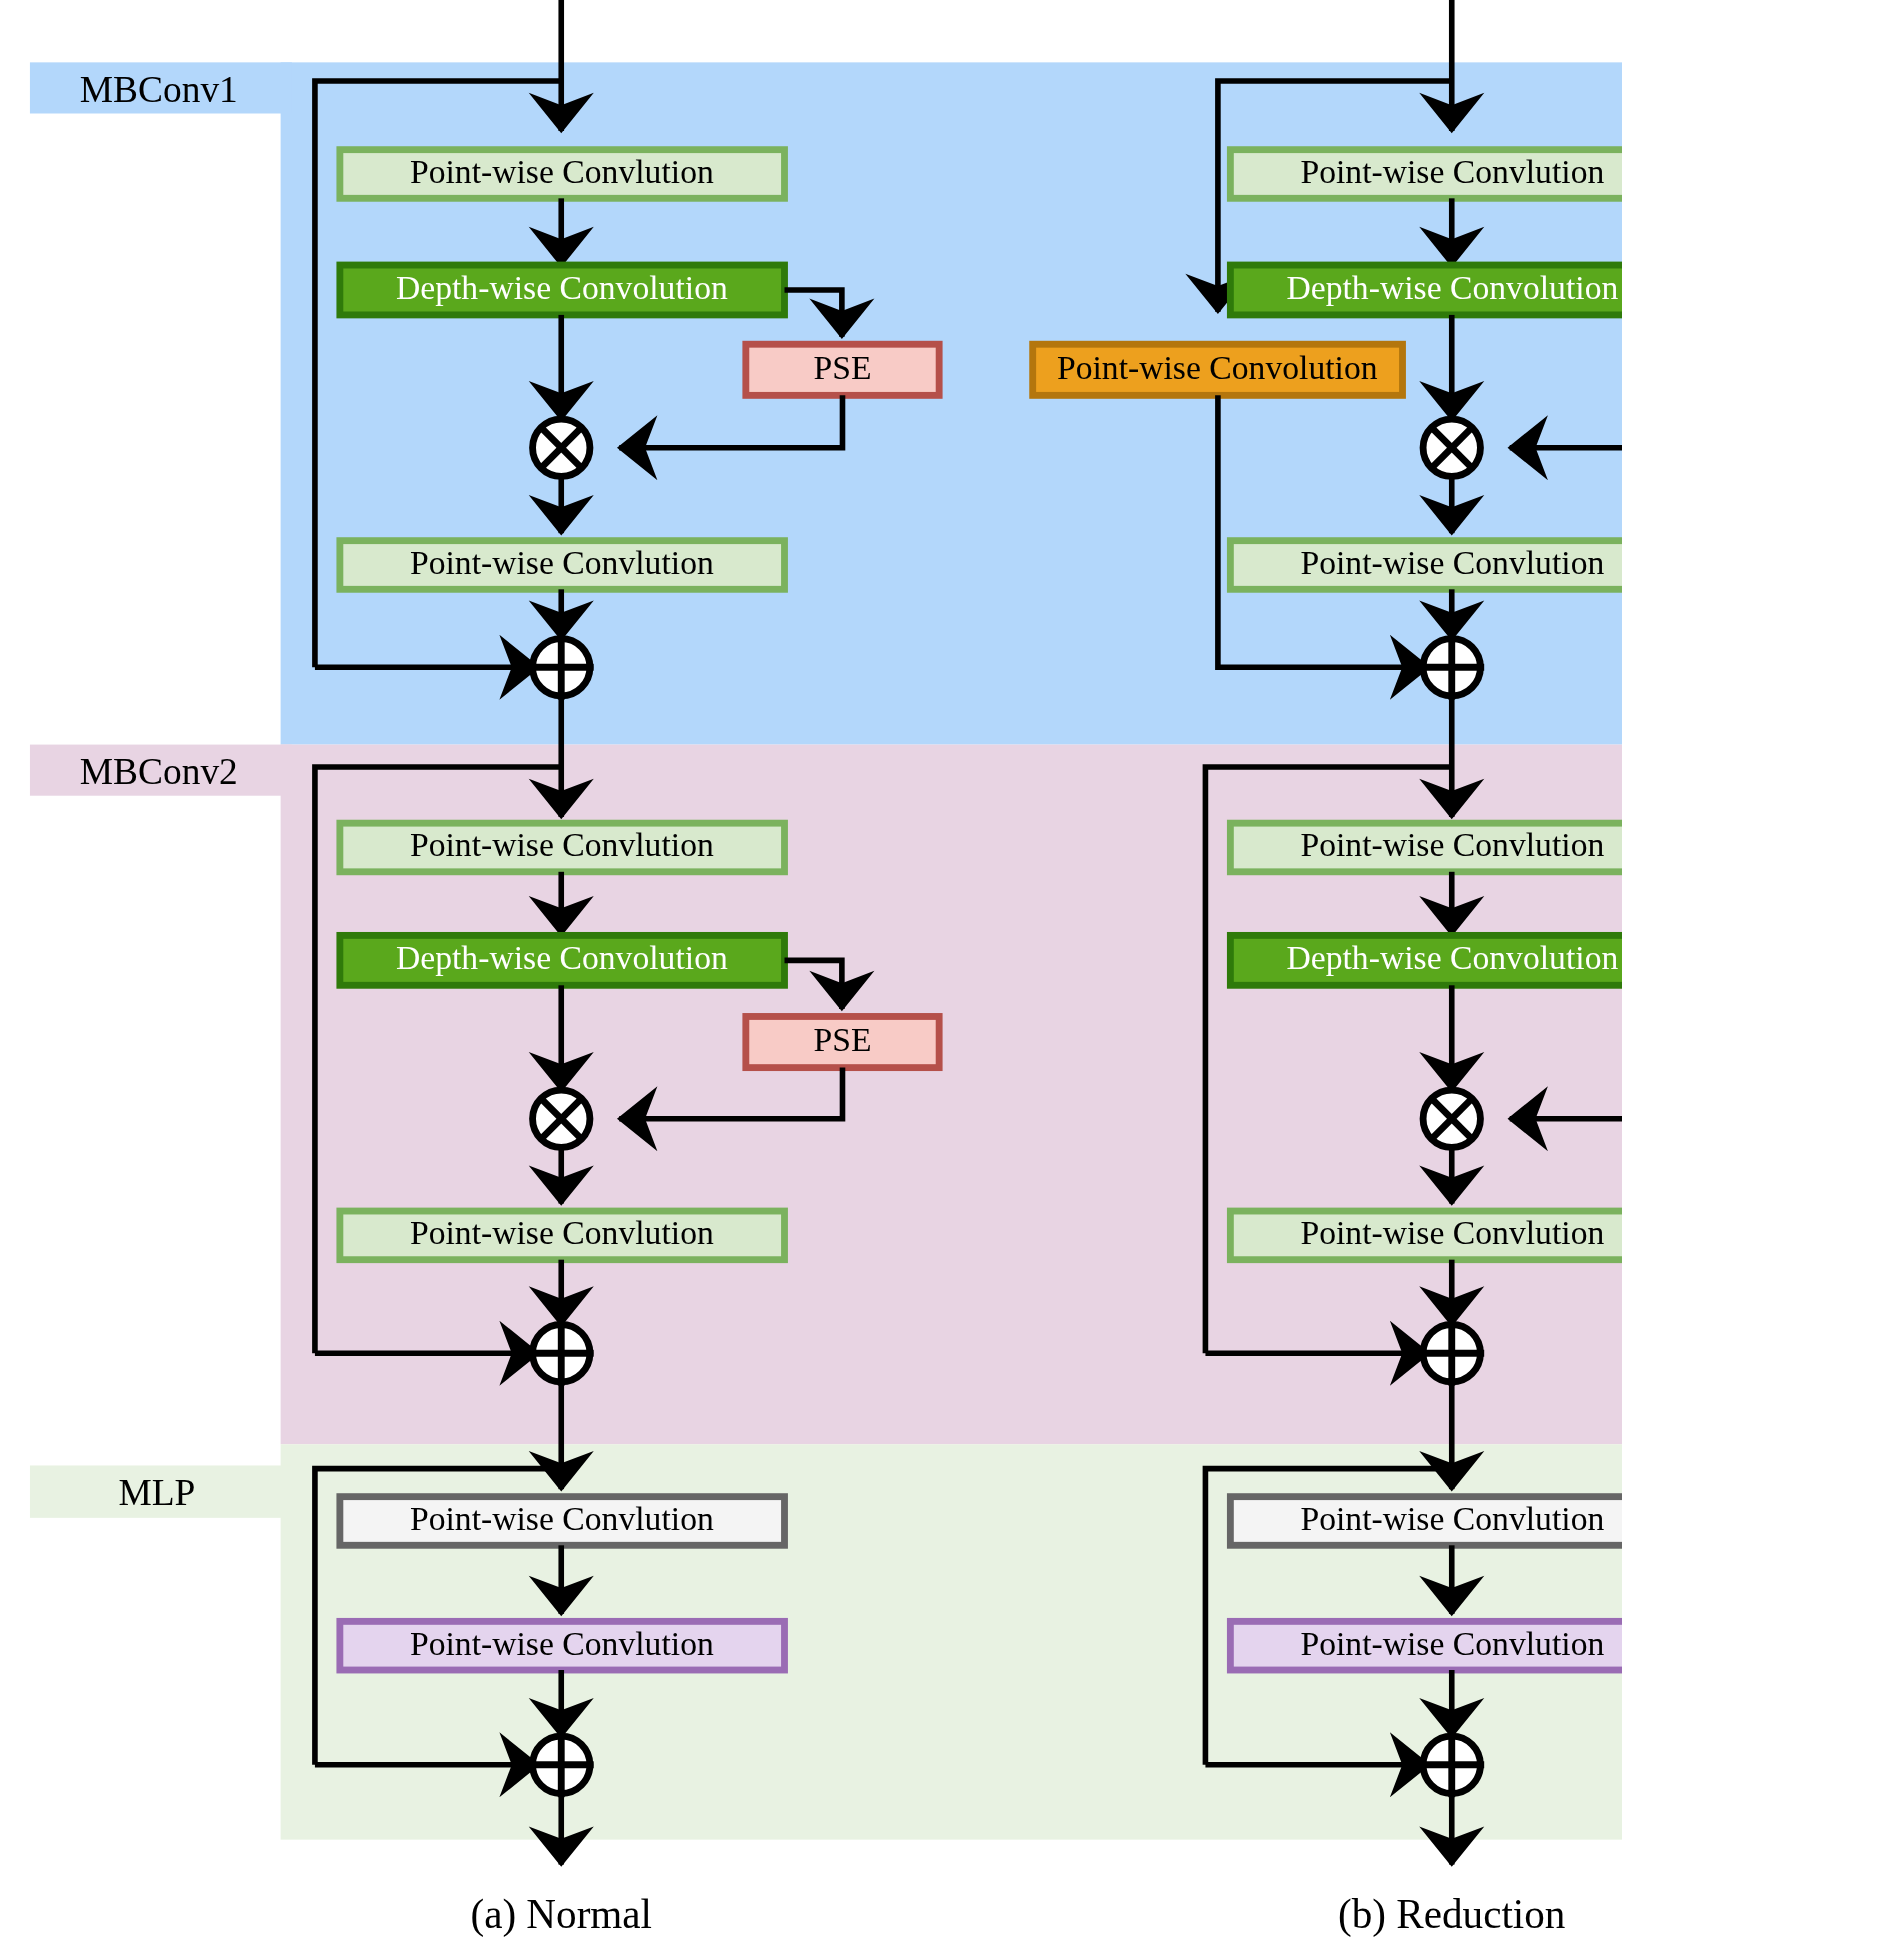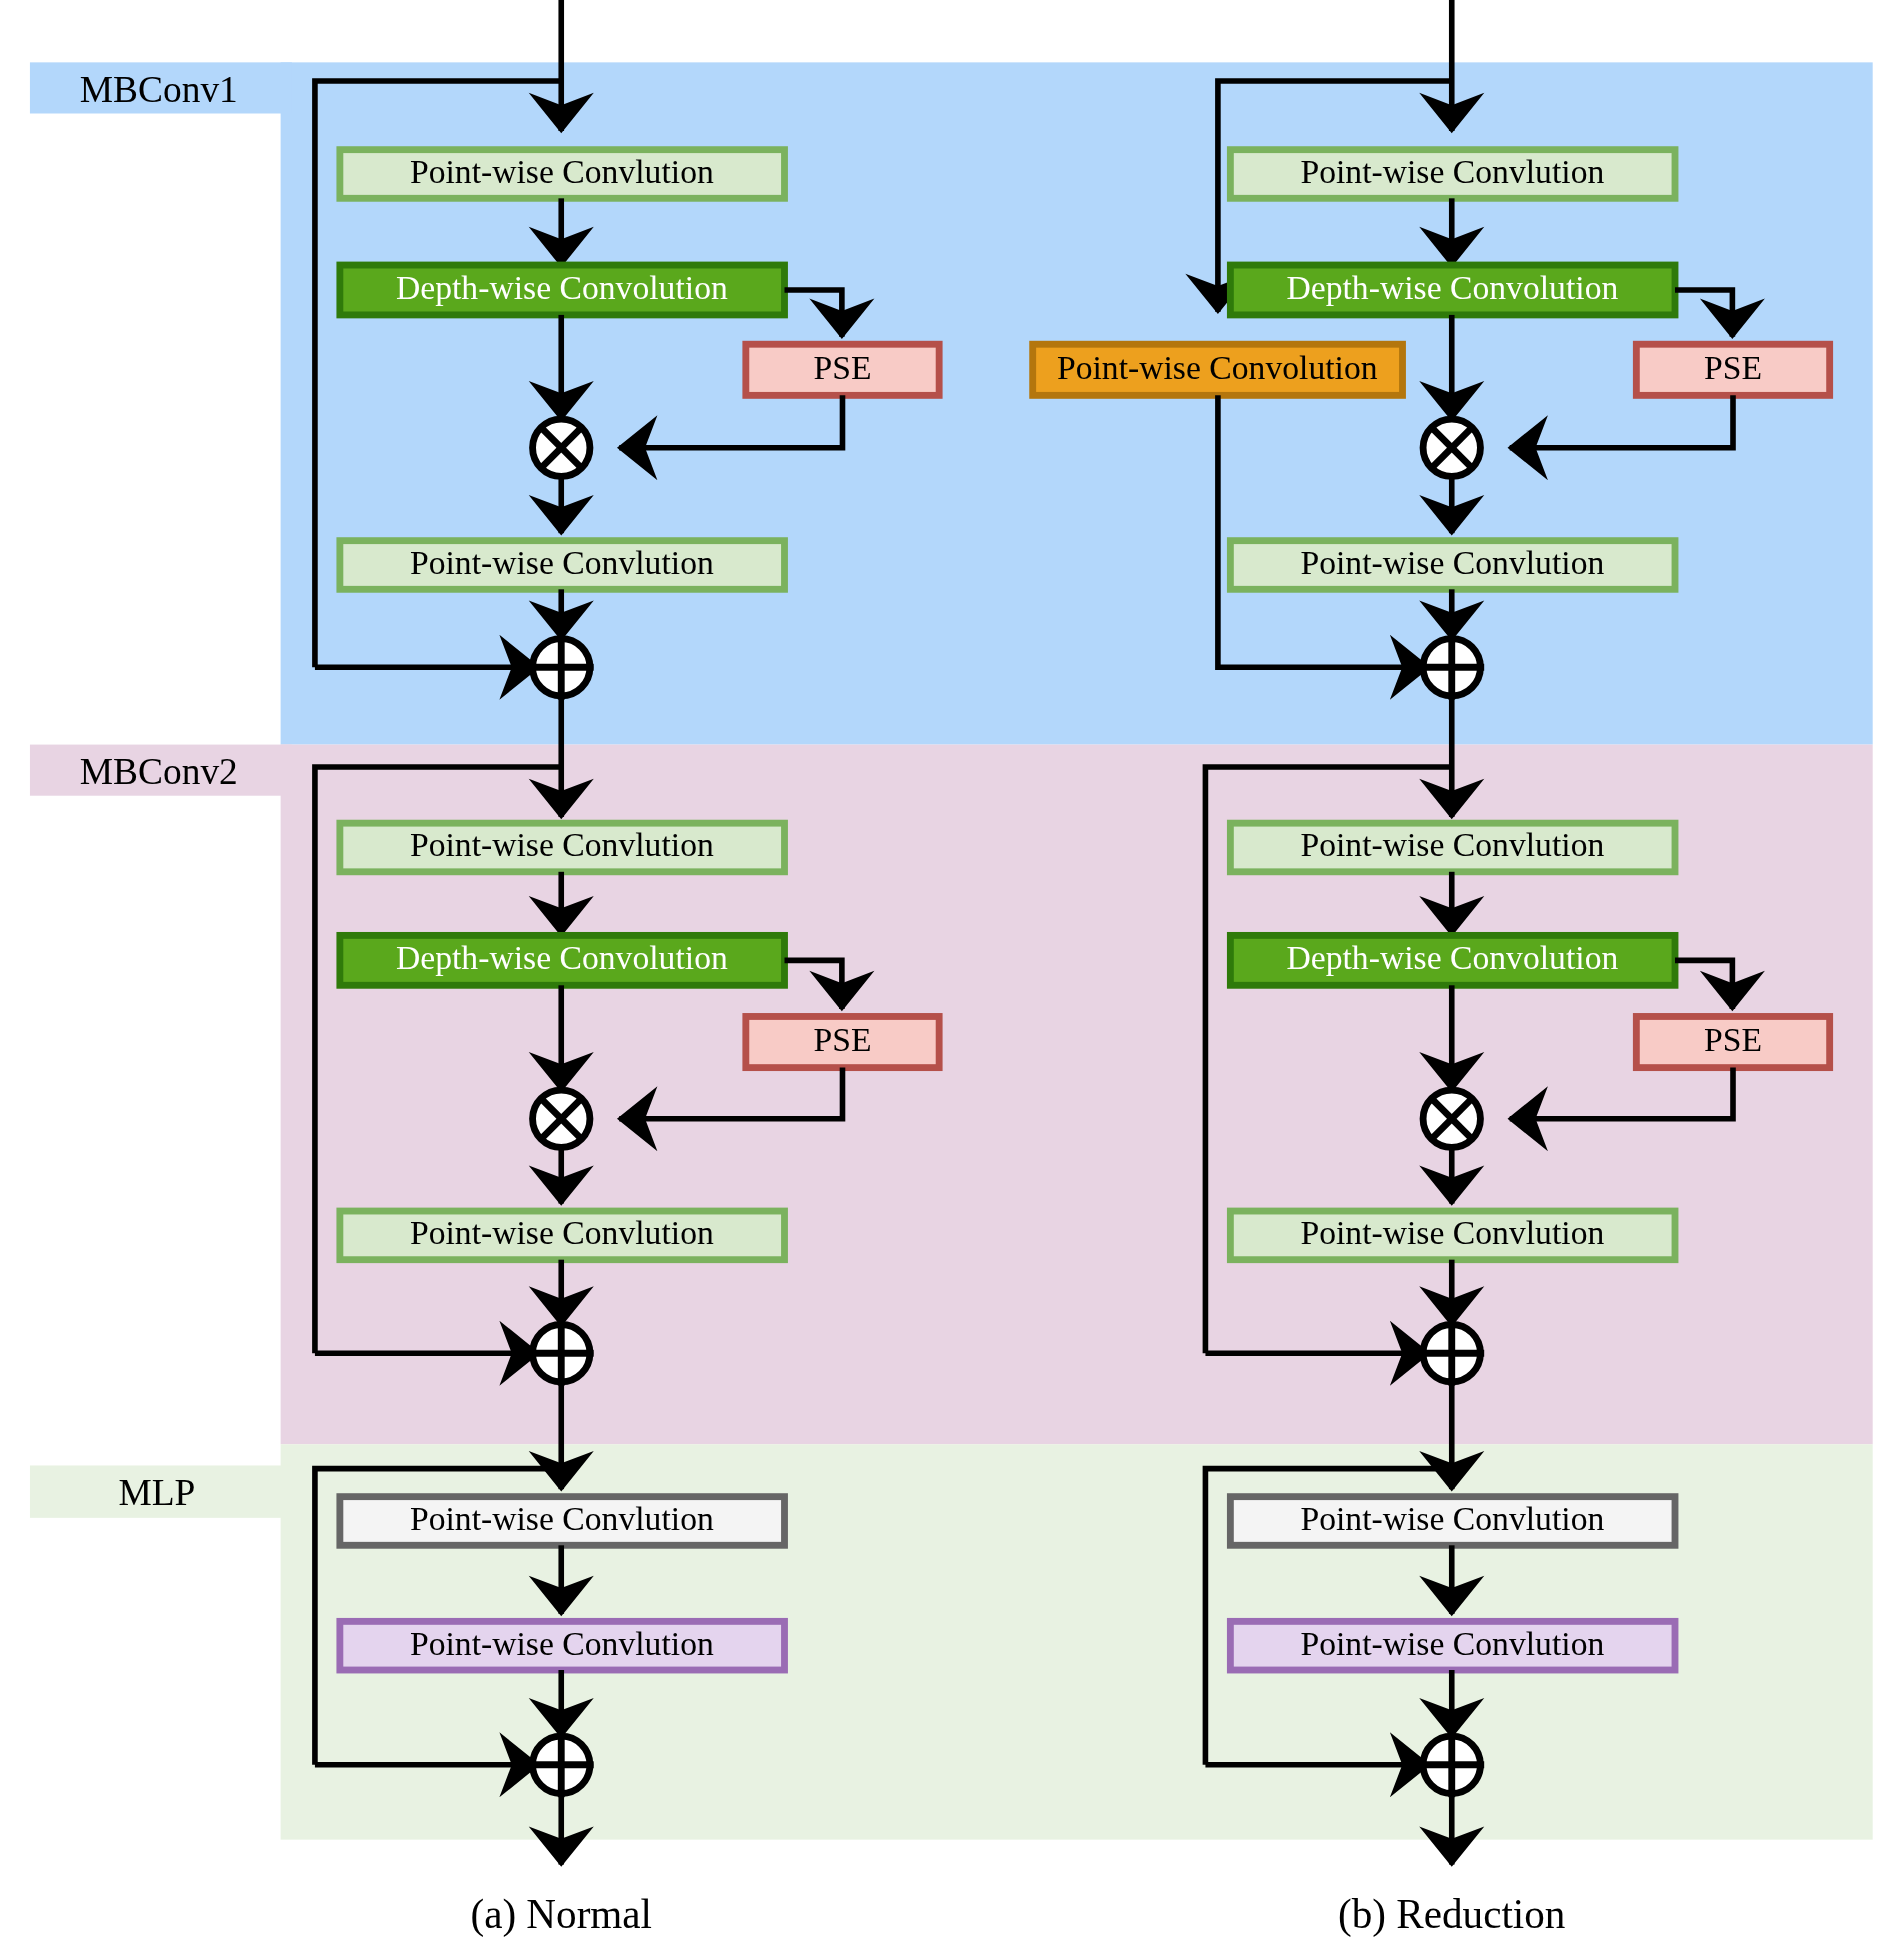--- a/index.html
+++ b/index.html
@@ -1,17 +1,17 @@
 <!DOCTYPE html>
 <html style="font-size:10px"><head>
 <meta charset="utf-8">
 <style>
   html,body{margin:0;padding:0;background:#fff;}
   body{width:1902px;height:1955px;font-family:"Liberation Serif","DejaVu Serif",serif;}
-  #stage{position:relative;width:1902px;height:1955px;overflow:hidden;}
+  #stage{position:relative;width:1622px;height:1955px;overflow:hidden;}
   svg{display:block;}
   .bandlabel{font-size:60px;fill:#000;font-family:"Liberation Serif","DejaVu Serif",serif;}
   .boxtext{font-size:54px;font-family:"Liberation Serif","DejaVu Serif",serif;text-anchor:middle;dominant-baseline:middle;}
   .boxtext.dark{fill:#000;}
   .boxtext.light{fill:#fff;}
   .caption{font-size:66px;fill:#000;font-family:"Liberation Serif","DejaVu Serif",serif;text-anchor:middle;}
 </style>
 </head>
 <body>
 

